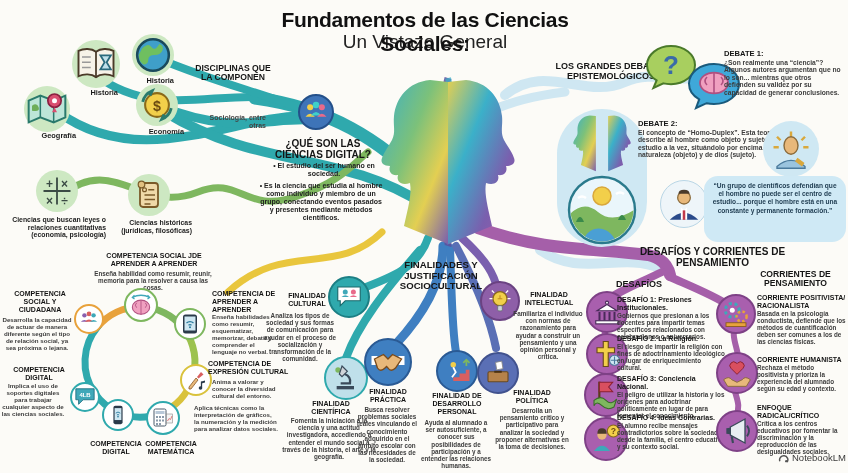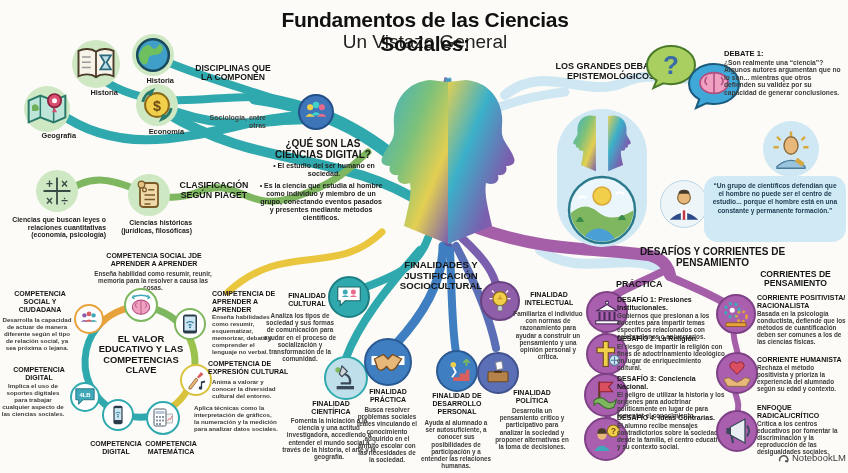--- a/index.html
+++ b/index.html
@@ -139,21 +139,20 @@
   <div class="ic" style="left:128px;top:174px;width:42px;height:42px;background:#cde8c2">
     <svg width="36" height="36" viewBox="0 0 24 24">
         <rect x="6" y="4" width="12" height="16" rx="2" fill="#efd9a8" stroke="#7a5a28" stroke-width="1.2"></rect>
         <circle cx="7" cy="5" r="2.2" fill="#e0c080" stroke="#7a5a28" stroke-width=".8"></circle>
         <circle cx="9" cy="8.5" r="1.3" fill="none" stroke="#7a5a28" stroke-width=".8"></circle>
         <path d="M11.5 8.5h4M9 12h7M9 15h7M9 18h4" stroke="#7a5a28" stroke-width=".9"></path>
       </svg>
   </div>
   <div class="abs lbl" style="left:110px;top:219px;width:82px;font-size:6.9px">Ciencias históricas (jurídicas, filosóficas)</div>
 
-  <div class="abs sec ctr" style="left:172px;top:181px;width:84px;font-size:8.8px">CLASIFICACIÓN SEGÚN PIAGET</div>
 
   <div class="ic" style="left:298px;top:94px;width:36px;height:36px;background:#3e74b8;border:2px solid #24508a">
     <svg width="28" height="28" viewBox="0 0 24 24">
         <circle cx="7" cy="8" r="2.6" fill="#f2cf4a"></circle>
         <path d="M3 16q4-5 8 0z" fill="#f2cf4a"></path>
         <circle cx="12" cy="6" r="2.8" fill="#3fd0c9"></circle>
         <path d="M7.5 15q4.5-6 9 0z" fill="#3fd0c9"></path>
         <circle cx="17" cy="8" r="2.6" fill="#e86a8a"></circle>
         <path d="M13 16q4-5 8 0z" fill="#e86a8a"></path>
       </svg>
@@ -196,20 +195,24 @@
       </clipPath>
     <g clip-path="url(#natc)">
       <circle cx="46" cy="88" r="9" fill="#f2cf4a" stroke="#d9a83c" stroke-width="1.5"></circle>
       <path d="M22 90q4-3 8 0M60 86q4-3 8 0" stroke="#fff" stroke-width="2.5" fill="none"></path>
       <path d="M14 106 Q28 92 42 104 T78 102 L78 134 L14 134 Z" fill="#7eb75f"></path>
       <path d="M26 134 C34 114 54 118 60 134 Z" fill="#4a9fd4"></path>
       <path d="M20 114q4-10 8 0zM62 112q4-10 8 0z" fill="#3a8a4a"></path>
     </g>
   </svg>
 
+  <div class="abs" style="left:638px;top:120px;width:152px">
+    <div class="b-t" style="font-size:7.6px">DEBATE 2:</div>
+    <div class="b-x" style="font-size:6.7px">El concepto de “Homo-Duplex”. Esta teoría describe al hombre como objeto y sujeto de estudio a la vez, situándolo por encima de la naturaleza (objeto) y de dios (sujeto).</div>
+  </div>
 
   <div class="ic" style="left:763px;top:121px;width:56px;height:56px;background:#cfe8f3">
     <svg width="42" height="42" viewBox="0 0 24 24">
         <g stroke="#d9a83c" stroke-width="1.4">
           <path d="M4 5l2 2M20 5l-2 2M2 11h3M22 11h-3M12 2v3"></path>
         </g>
         <ellipse cx="12" cy="10" rx="4" ry="5" fill="#e8b87a" stroke="#8a6a3a" stroke-width=".8"></ellipse>
         <path d="M4 22q8-7 16 0v1H4z" fill="#9ac4de" stroke="#4a7a9c" stroke-width=".8"></path>
         <path d="M15 18l4 3" stroke="#d9a83c" stroke-width="2.4"></path>
       </svg>
@@ -220,21 +223,21 @@
         <circle cx="12" cy="8" r="4" fill="#e8b87a" stroke="#8a6a3a" stroke-width=".8"></circle>
         <path d="M8.5 5.5q0-2.5 3.5-2.5t3.5 2.5z" fill="#4a3a2a"></path>
         <path d="M3 22q9-9 18 0z" fill="#2a4a8a"></path>
         <path d="M10 14l2 2 2-2v8h-4z" fill="#fff"></path>
         <path d="M12 16v6" stroke="#c03a4a" stroke-width="1.6"></path>
       </svg>
   </div>
   <div class="abs quote" style="left:704px;top:176px;width:142px;height:66px">“Un grupo de científicos defendían que el hombre no puede ser el centro de estudio... porque el hombre está en una constante y permanente formación.”</div>
 
   <div class="abs sec ctr" style="left:625px;top:246px;width:175px;font-size:10px">DESAFÍOS Y CORRIENTES DE PENSAMIENTO</div>
-  <div class="abs sec" style="left:616px;top:280px;font-size:9px">PRÁCTICA</div>
+  <div class="abs sec" style="left:616px;top:280px;font-size:9px">DESAFÍOS</div>
 
   <div class="ic" style="left:586px;top:291px;width:42px;height:42px;background:#a95fae;border:2px solid #7e4186">
     <svg width="30" height="30" viewBox="0 0 24 24">
         <g fill="#fff" stroke="#4a2a5a" stroke-width=".9">
           <path d="M4 11h16l-8-5z"></path>
           <path d="M6 12v7M10 12v7M14 12v7M18 12v7" stroke-width="1.6"></path>
           <rect x="3" y="19" width="18" height="2.5"></rect>
           <circle cx="12" cy="4.5" r="1.2"></circle>
         </g>
       </svg>
@@ -392,21 +395,20 @@
         <rect x="4" y="11" width="16" height="8" rx="1" fill="#b5824a" stroke="#6a4a20" stroke-width=".9"></rect>
         <rect x="9" y="10.2" width="6" height="1.6" fill="#4a3010"></rect>
       </svg>
   </div>
   <div class="abs b-t ctr" style="left:502px;top:389px;width:60px;font-size:7px">FINALIDAD POLÍTICA</div>
   <div class="abs b-x ctr" style="left:494px;top:407px;width:76px;font-size:6.3px">Desarrolla un pensamiento crítico y participativo para analizar la sociedad y proponer alternativas en la toma de decisiones.</div>
 
   <div class="abs b-t ctr" style="left:98px;top:252px;width:112px;font-size:7px">COMPETENCIA SOCIAL JDE APRENDER A APRENDER</div>
   <div class="abs b-x ctr" style="left:92px;top:270px;width:122px;font-size:6.3px">Enseña habilidad como resumir, reunir, memoria para la resolver a causa las cosas.</div>
 
-  <div class="abs sec ctr" style="left:96px;top:334px;width:90px;font-size:9.4px">EL VALOR EDUCATIVO Y LAS COMPETENCIAS CLAVE</div>
 
   <div class="ic" style="left:74px;top:304px;width:30px;height:30px;background:#fff;border:2px solid #e8a23c">
     <svg width="22" height="22" viewBox="0 0 24 24">
         <circle cx="7" cy="8" r="2.4" fill="#8a5fae"></circle>
         <path d="M3 15q4-4 8 0z" fill="#8a5fae"></path>
         <circle cx="12" cy="6.5" r="2.6" fill="#d95f5f"></circle>
         <path d="M7.5 15q4.5-5 9 0z" fill="#d95f5f"></path>
         <circle cx="17" cy="8" r="2.4" fill="#3fa8b9"></circle>
         <path d="M13 15q4-4 8 0z" fill="#3fa8b9"></path>
       </svg>

